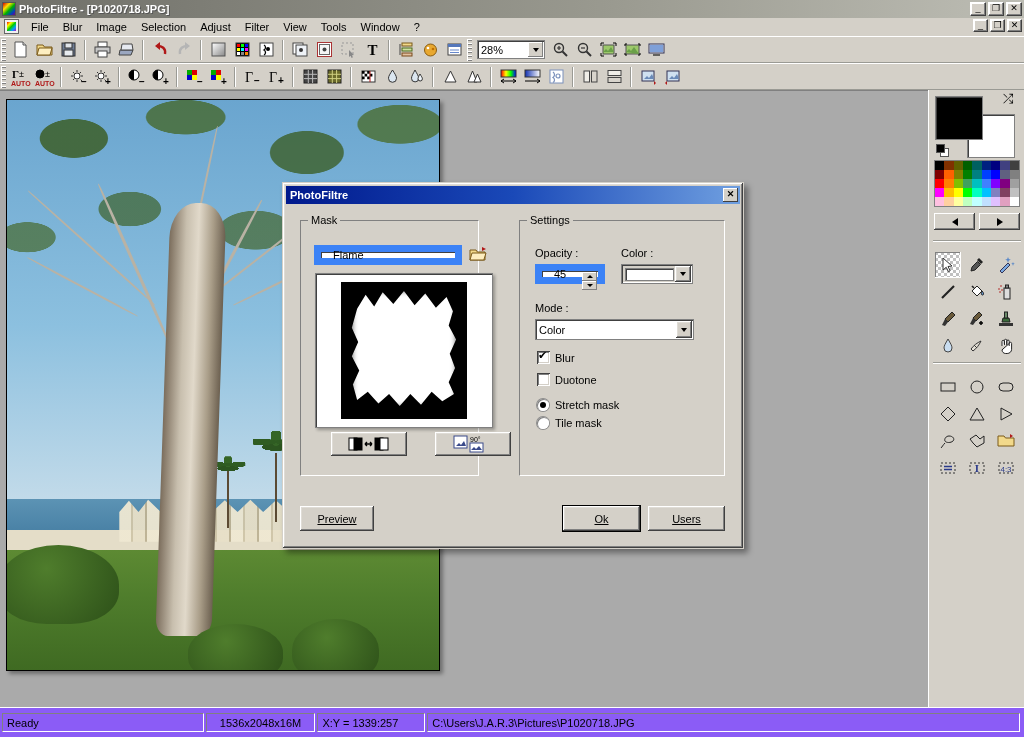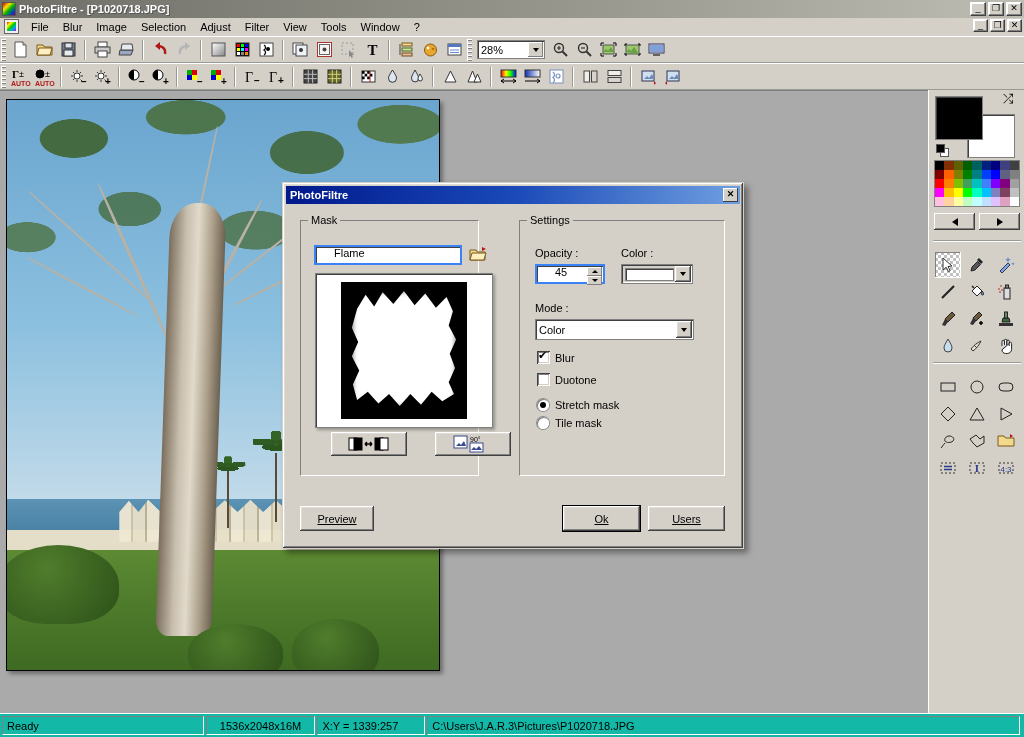--- a/index.html
+++ b/index.html
@@ -252,22 +252,22 @@
     background: transparent; cursor: default;
   }
   .toolcell.sel {
     background:
       repeating-conic-gradient(#ffffff 0 25%, #c0c0c0 0 50%) 0 0/6px 6px;
     box-shadow: inset -1px -1px 0 #ffffff, inset 1px 1px 0 #808080;
   }
 
   
   .statusbar {
-    position: absolute; left: 0; bottom: 0; width: 1024px; height: 24px;
-    background: #14b8a6; border-top: 1px solid #ffffff;
+    position: absolute; left: 0; bottom: 0; width: 1024px; height: 30px;
+    background: #8b5cf6; border-top: 1px solid #ffffff;
     display: flex; align-items: center; padding: 2px 2px;
   }
   .spanel {
     height: 19px; display:flex; align-items:center; padding: 0 4px;
     border: 1px solid #808080; border-right-color:#ffffff; border-bottom-color:#ffffff;
     font-size: 11px; color: #000; margin-right: 2px; overflow: hidden; white-space: nowrap;
   }
 
   
   .dialog {
@@ -294,23 +294,23 @@
   .groupbox {
     position: absolute;
     border: 1px solid #808080;
     border-right-color: #ffffff; border-bottom-color: #ffffff;
   }
   .groupbox > .gbl {
     position: absolute; left: 7px; top: -7px; background: #d4d0c8;
     padding: 0 3px; font-size: 11px; color: #000;
   }
   .textfield {
-    background: #fff; border: 2px solid #3b82f6;
+    background: #fff; border: 7px solid #3b82f6;
     box-shadow: inset 1px 1px 0 #404040, inset -1px -1px 0 #ffffff;
-    display: flex; align-items: flex-start; padding-left: 18px;
+    display: flex; align-items: center; padding-left: 12px;
     font-size: 11px; color: #000;
   }
   .folderbtn {
     width: 20px; height: 18px; display:flex;align-items:center;justify-content:center;
   }
   .maskpreview {
     background: #fff; border: 1px solid #808080;
     box-shadow: inset 1px 1px 0 #404040, 2px 2px 3px rgba(0,0,0,.3);
     position: relative; overflow: hidden;
   }

